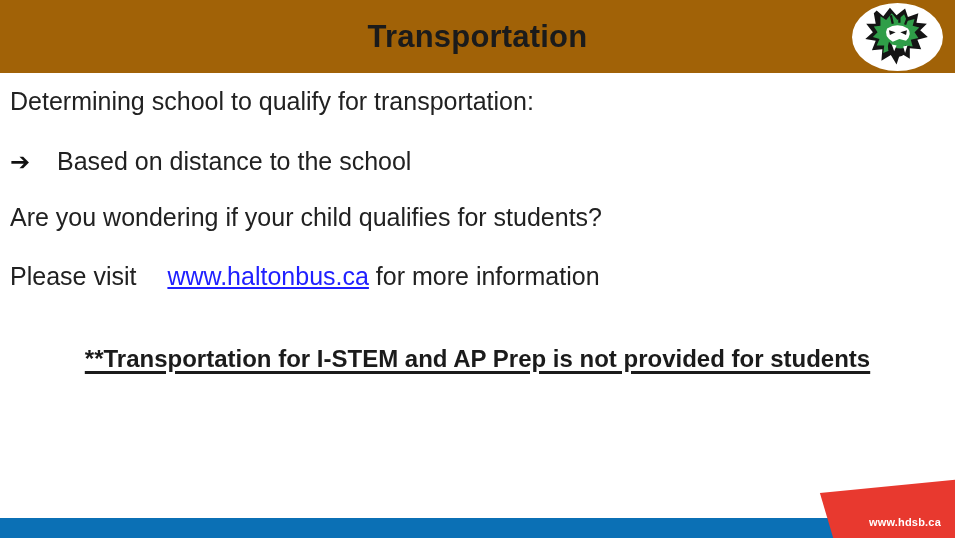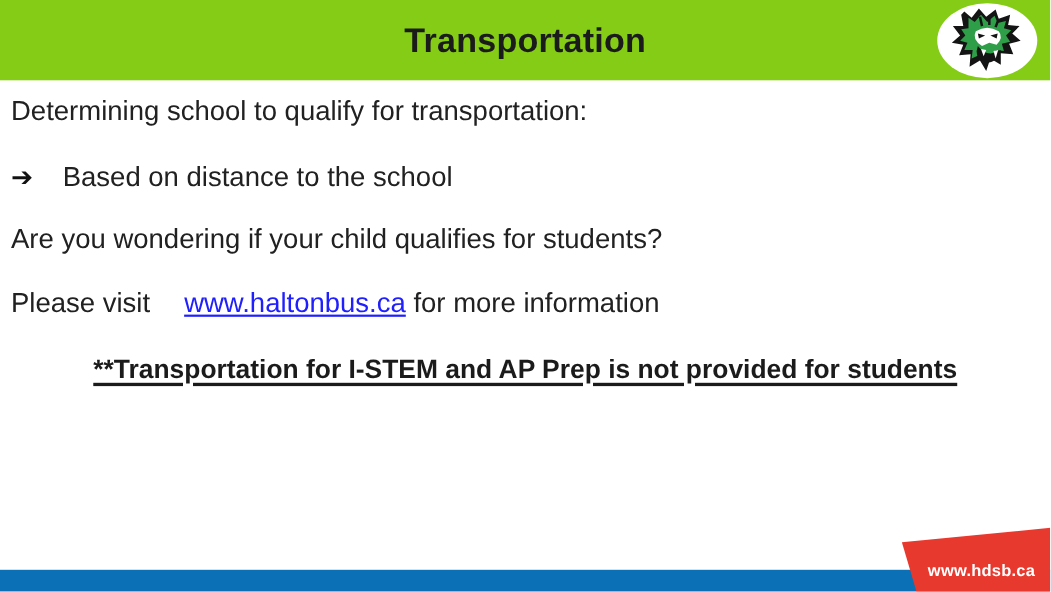--- a/index.html
+++ b/index.html
@@ -12,21 +12,21 @@
     height: 538px;
     background: #ffffff;
     overflow: hidden;
   }
 
   
   .header {
     position: absolute;
     top: 0; left: 0;
     width: 955px; height: 73px;
-    background: #84cc16;
+    background: #a16207;
     display: flex;
     align-items: center;
     justify-content: center;
   }
   .header-title {
     font-size: 31px;
     font-weight: bold;
     color: #1b1b1b;
     letter-spacing: 0.2px;
   }
@@ -62,20 +62,21 @@
     text-align: center;
     font-size: 24px;
     font-weight: bold;
     color: #1b1b1b;
     line-height: 37px;
   }
   .note .u {
     text-decoration: underline;
     text-decoration-thickness: 3px;
     text-underline-offset: 4px;
+    margin-top: 22px;
   }
 
   
   .footer-bar {
     position: absolute;
     left: 0; bottom: 0;
     width: 955px; height: 20px;
     background: #0b70b5;
     z-index: 1;
   }
@@ -86,21 +87,21 @@
     background: #e8392f;
     clip-path: polygon(3.5% 25%, 100% 3%, 100% 100%, 13% 100%);
     z-index: 2;
     display: flex;
     align-items: flex-end;
     justify-content: flex-end;
     padding: 0 14px 10px 0;
   }
   .footer-url {
     color: #ffffff;
-    font-size: 15px;
+    font-size: 11px;
     font-weight: bold;
     letter-spacing: 0.2px;
   }
 </style>
 </head>
 <body>
 
 <div class="slide">
 
   <div class="header">

